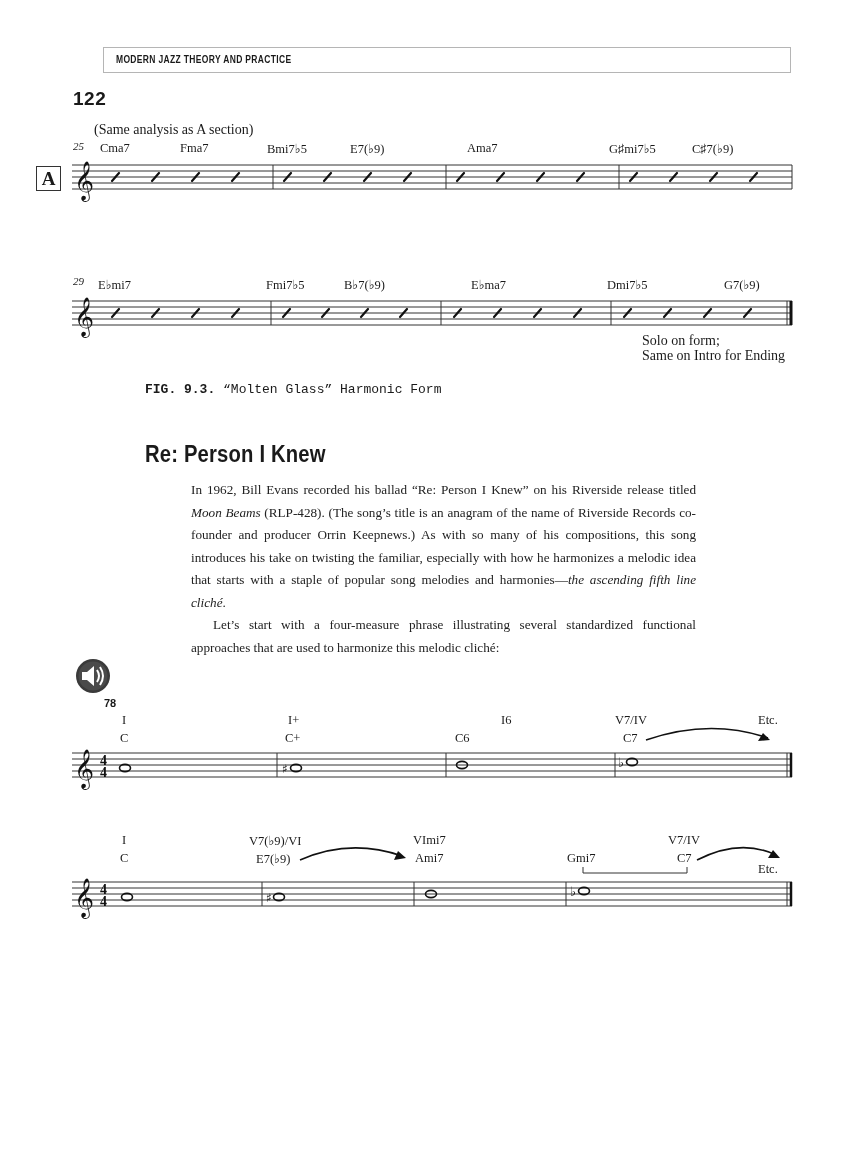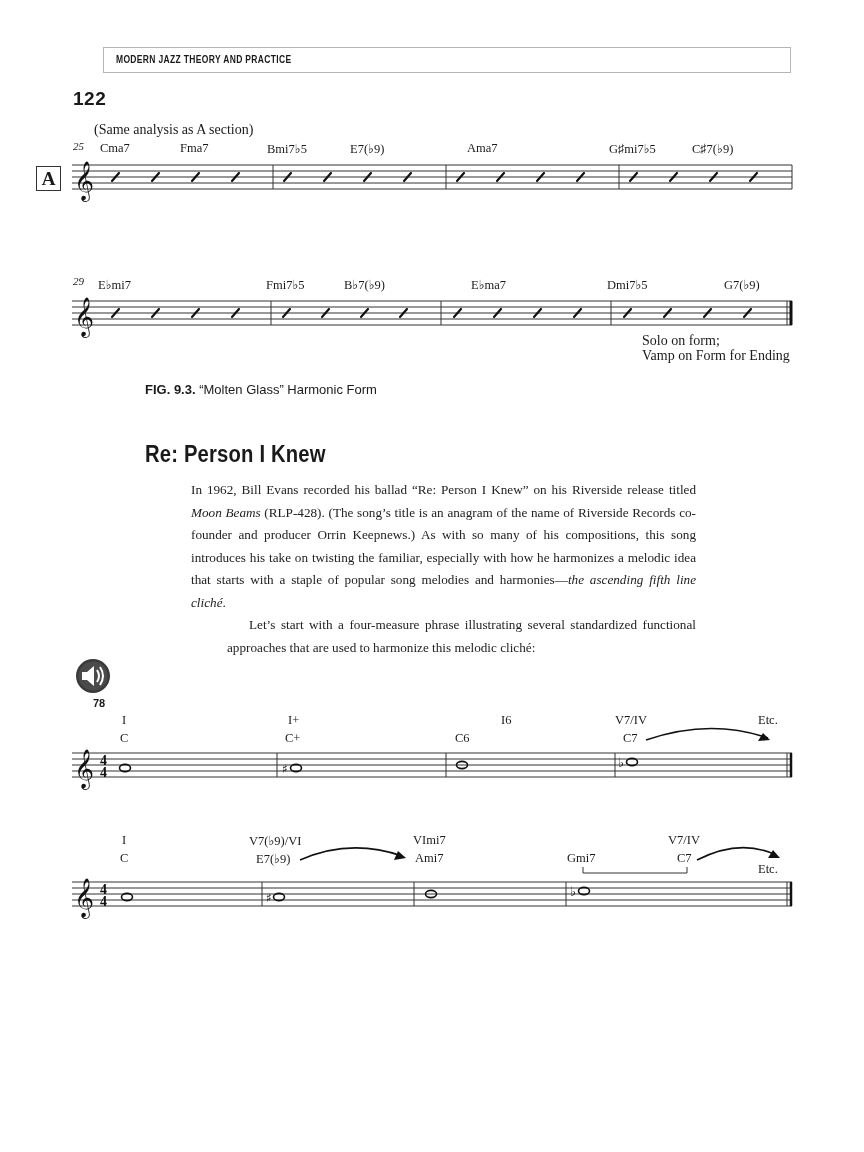--- a/index.html
+++ b/index.html
@@ -5,28 +5,28 @@
   html, body { margin:0; padding:0; background:#ffffff; }
   body { width:864px; height:1152px; position:relative; overflow:hidden; color:#1a1a1a; }
   .abs { position:absolute; }
   .header-page-num { left:73px; top:52px; font-family:"Liberation Sans", sans-serif; font-weight:bold; font-size:19px; letter-spacing:0.5px;margin-top:36px; }
   .header-box { left:103px; top:47px; width:688px; height:26px; border:1px solid #b5b5b5; box-sizing:border-box; }
   .header-title { left:116px; top:54px; font-family:"Liberation Sans", sans-serif; font-weight:bold; font-size:10px; letter-spacing:0.4px; transform:scaleX(0.85); transform-origin:left top; }
   .chord { font-family:"Liberation Serif", serif; font-size:12.5px; white-space:nowrap; }
   .mnum { font-family:"Liberation Serif", serif; font-style:italic; font-size:11px; }
   .note-text { font-family:"Liberation Serif", serif; font-size:14px; line-height:16px; }
   .section-box { left:36px; top:166px; width:25px; height:25px; border:1px solid #333; box-sizing:border-box; text-align:center; font-family:"Liberation Serif", serif; font-weight:bold; font-size:19px; line-height:24px; }
-  .fig-caption { left:145px; top:382px; font-family:Liberation Sans, sans-serif; font-size:13px; }
+  .fig-caption { left:145px; top:382px; font-family:Liberation Mono, monospace; font-size:13px; }
   .fig-caption b { font-weight:bold; }
   .section-heading { left:145px; top:441px; font-family:"Liberation Sans", sans-serif; font-weight:bold; font-size:23px; transform:scaleX(0.88); transform-origin:left top; letter-spacing:0.2px; }
   .body-text { left:191px; top:479px; width:505px; font-family:"Liberation Serif", serif; font-size:13.2px; line-height:22.5px; text-align:justify; color:#222; }
   .body-text p { margin:0; }
-  .body-text p.indent { text-indent:22px;margin-left:36px; }
+  .body-text p.indent { text-indent:22px; }
   .audio-icon { left:75px; top:658px; width:36px; height:36px; }
-  .track-num { left:93px; top:697px; font-family:"Liberation Sans", sans-serif; font-weight:bold; font-size:11px; }
+  .track-num { left:104px; top:697px; font-family:"Liberation Sans", sans-serif; font-weight:bold; font-size:11px; }
   svg.staff { position:absolute; left:0; overflow:visible; }
 </style>
 </head>
 <body>
 
 <div class="abs header-page-num">122</div>
 <div class="abs header-box"></div>
 <div class="abs header-title">MODERN JAZZ THEORY AND PRACTICE</div>
 
 <div class="abs note-text" style="left:94px; top:122px;">(Same analysis as A section)</div>
@@ -110,21 +110,21 @@
       <line x1="534" y1="317" x2="541" y2="309"></line>
       <line x1="574" y1="317" x2="581" y2="309"></line>
     <line x1="624" y1="317" x2="631" y2="309"></line>
       <line x1="664" y1="317" x2="671" y2="309"></line>
       <line x1="704" y1="317" x2="711" y2="309"></line>
       <line x1="744" y1="317" x2="751" y2="309"></line>
   </g>
 </svg>
 
 <div class="abs note-text" style="left:642px; top:333px;font-family:Liberation Serif, serif;">Solo on form;</div>
-<div class="abs note-text" style="left:642px; top:348px;">Vamp on Form for Ending</div>
+<div class="abs note-text" style="left:642px; top:348px;">Same on Intro for Ending</div>
 
 <div class="abs fig-caption">
   <b>FIG. 9.3.</b>
   <span>“Molten Glass” Harmonic Form</span>
 </div>
 
 <div class="abs section-heading">Re: Person I Knew</div>
 
 <div class="abs body-text">
   <p><span>In 1962, Bill Evans recorded his ballad “Re: Person I Knew” on his Riverside release titled </span><i>Moon Beams</i><span> (RLP-428). (The song’s title is an anagram of the name of Riverside Records co-founder and producer Orrin Keepnews.) As with so many of his compositions, this song introduces his take on twisting the familiar, especially with how he harmonizes a melodic idea that starts with a staple of popular song melodies and harmonies—</span><i>the ascending fifth line cliché</i><span>.</span></p>

